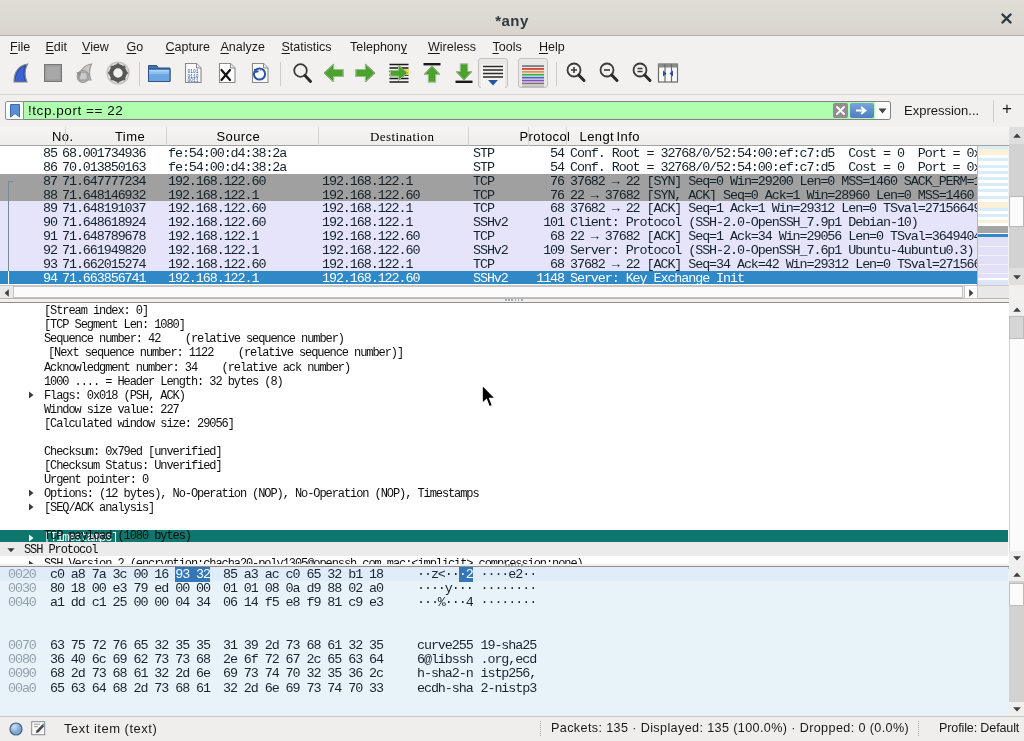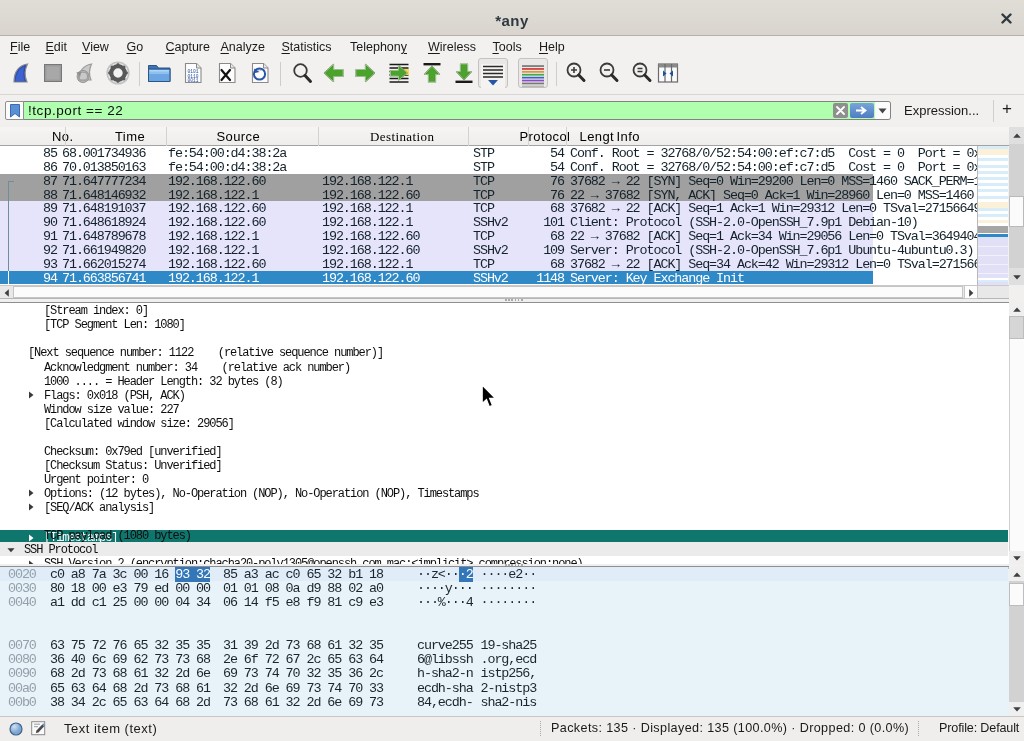--- a/index.html
+++ b/index.html
@@ -26,21 +26,21 @@
 #fdroparea{left:875px;top:102px;width:15px;height:17px;background:#fcfcfc;border-radius:0 2px 2px 0;}
 #fexpr{left:904px;top:103px;font-size:13px;color:#1a1a1a;}
 #fsep{left:993px;top:100px;width:1px;height:22px;background:#d0cecb;}
 #fplus{left:1002px;top:99px;font-size:17px;color:#1a1a1a;}
 
 #phdr{left:0;top:127px;width:1024px;height:19px;background:linear-gradient(#f6f5f4,#eeedeb);border-bottom:1px solid #a3a3a3;}
 .hc{position:absolute;top:129px;font-size:13px;letter-spacing:0.4px;color:#000;white-space:pre;overflow:hidden;margin-left:48px;}
 .hsep{position:absolute;top:0px;width:1px;height:19px;background:#d4d2cf;}
 
 #plist{left:0;top:146px;width:977px;height:139px;overflow:hidden;background:#fff;}
-.prow{position:absolute;left:0;width:873px;height:13.9px;font-family:"Liberation Mono",monospace;font-size:13.4px;letter-spacing:-1.08px;line-height:15.4px;white-space:pre;}
+.prow{position:absolute;left:0;width:977px;height:13.9px;font-family:"Liberation Mono",monospace;font-size:13.4px;letter-spacing:-1.08px;line-height:15.4px;white-space:pre;}
 .pc{position:absolute;top:0;white-space:pre;}
 
 #mmap{left:977px;top:146px;width:31px;height:139px;background:#fff;border-left:1px solid #b9b9b9;border-bottom:1px solid #b9b9b9;}
 .sbtn{position:absolute;background:#dfdfdf;border:none;}
 
 #details{left:0;top:302px;width:1009px;height:262px;background:#fff;border-top:1px solid #8f8f8f;overflow:hidden;}
 .drow{position:absolute;left:0;width:1008px;height:14.04px;font-family:"Liberation Mono",monospace;font-size:12px;letter-spacing:-1.08px;line-height:16px;color:#0e0e0e;white-space:pre;}
 .darr{position:absolute;top:3.5px;width:8px;height:8px;}
 
 #hexpane{left:0;top:566px;width:1009px;height:150px;background:#e8f2f9;border-top:1px solid #8f8f8f;overflow:hidden;}
@@ -303,21 +303,22 @@
     <path d="M7.8 2.2 L3.6 6 L7.8 9.8 z" fill="#3f3f3f"></path>
   </svg>
 <div class="abs" style="left:963.5px;top:285px;width:14px;height:14px;background:#fdfdfd;border:1px solid #c6c6c6"></div>
 <svg class="abs" style="left:964.5px;top:286.5px" width="12" height="12" viewBox="0 0 12 12">
     <path d="M4.2 2.2 L8.4 6 L4.2 9.8 z" fill="#3f3f3f"></path>
   </svg>
 <div class="abs" style="left:13px;top:286px;width:950px;height:12px;background:#fbfbfb;border:1px solid #c4c4c4"></div>
 <div id="details" class="abs">
 <div class="drow" style="top:0.3px;color:#0e0e0e"><span style="position:absolute;left:44px">[Stream index: 0]</span></div>
 <div class="drow" style="top:14.3px;color:#0e0e0e"><span style="position:absolute;left:44px">[TCP Segment Len: 1080]</span></div>
-<div class="drow" style="top:42.4px;color:#0e0e0e"><span style="position:absolute;left:28px">[Next sequence number: 1122    (relative sequence number)]</span></div>
+<div class="drow" style="top:28.4px;color:#0e0e0e"><span style="position:absolute;left:44px">Sequence number: 42    (relative sequence number)</span></div>
+<div class="drow" style="top:42.4px;color:#0e0e0e"><span style="position:absolute;left:48px">[Next sequence number: 1122    (relative sequence number)]</span></div>
 <div class="drow" style="top:56.5px;color:#0e0e0e"><span style="position:absolute;left:44px">Acknowledgment number: 34    (relative ack number)</span></div>
 <div class="drow" style="top:70.5px;color:#0e0e0e"><span style="position:absolute;left:44px">1000 .... = Header Length: 32 bytes (8)</span></div>
 <div class="drow" style="top:84.5px;color:#0e0e0e"><svg class="darr" style="left:27px" width="8" height="8" viewBox="0 0 8 8">
         <path d="M2 0.5 L6.5 4 L2 7.5 z" fill="#3a3a3a"></path>
       </svg><span style="position:absolute;left:44px">Flags: 0x018 (PSH, ACK)</span></div>
 <div class="drow" style="top:98.6px;color:#0e0e0e"><span style="position:absolute;left:44px">Window size value: 227</span></div>
 <div class="drow" style="top:112.6px;color:#0e0e0e"><span style="position:absolute;left:44px">[Calculated window size: 29056]</span></div>
 <div class="drow" style="top:140.7px;color:#0e0e0e"><span style="position:absolute;left:44px">Checksum: 0x79ed [unverified]</span></div>
 <div class="drow" style="top:154.7px;color:#0e0e0e"><span style="position:absolute;left:44px">[Checksum Status: Unverified]</span></div>
 <div class="drow" style="top:168.8px;color:#0e0e0e"><span style="position:absolute;left:44px">Urgent pointer: 0</span></div>
@@ -350,21 +351,20 @@
 <div class="abs" style="left:1009px;top:316px;width:15px;height:23px;background:#d6d6d6;border:1px solid #bdbdbd"></div>
 <div id="hexpane" class="abs">
 <div style="position:absolute;left:0;top:0;width:1009px;height:1.6px;background:#aec5d6"></div>
 <div class="xrow" style="top:0.0px;background:#e0edf8;"><span class="xoff">0020</span><span class="xh1">c0 a8 7a 3c 00 16 <span style="background:#3377b9;color:#fff">93 32</span></span><span class="xh2">85 a3 ac c0 65 32 b1 18</span><span class="xa1">··z&lt;··<span style="background:#3377b9;color:#fff">·2</span></span><span class="xa2">····e2··</span></div>
 <div class="xrow" style="top:14.2px;"><span class="xoff">0030</span><span class="xh1">80 18 00 e3 79 ed 00 00</span><span class="xh2">01 01 08 0a d9 88 02 a0</span><span class="xa1">····y···</span><span class="xa2">········</span></div>
 <div class="xrow" style="top:28.4px;"><span class="xoff">0040</span><span class="xh1">a1 dd c1 25 00 00 04 34</span><span class="xh2">06 14 f5 e8 f9 81 c9 e3</span><span class="xa1">···%···4</span><span class="xa2">········</span></div>
 <div class="xrow" style="top:71.0px;"><span class="xoff">0070</span><span class="xh1">63 75 72 76 65 32 35 35</span><span class="xh2">31 39 2d 73 68 61 32 35</span><span class="xa1">curve255</span><span class="xa2">19-sha25</span></div>
 <div class="xrow" style="top:85.2px;"><span class="xoff">0080</span><span class="xh1">36 40 6c 69 62 73 73 68</span><span class="xh2">2e 6f 72 67 2c 65 63 64</span><span class="xa1">6@libssh</span><span class="xa2">.org,ecd</span></div>
 <div class="xrow" style="top:99.4px;"><span class="xoff">0090</span><span class="xh1">68 2d 73 68 61 32 2d 6e</span><span class="xh2">69 73 74 70 32 35 36 2c</span><span class="xa1">h-sha2-n</span><span class="xa2">istp256,</span></div>
 <div class="xrow" style="top:113.6px;"><span class="xoff">00a0</span><span class="xh1">65 63 64 68 2d 73 68 61</span><span class="xh2">32 2d 6e 69 73 74 70 33</span><span class="xa1">ecdh-sha</span><span class="xa2">2-nistp3</span></div>
-<div class="xrow" style="top:127.8px;"><span class="xoff">00b0</span><span class="xh1">38 34 2c 65 63 64 68 2d</span><span class="xh2">73 68 61 32 2d 6e 69 73</span><span class="xa1">84,ecdh-</span><span class="xa2">sha2-nis</span></div>
 </div>
 <div class="abs" style="left:1009px;top:567px;width:15px;height:149px;background:#d2d2d2"></div>
 <div class="abs sbtn" style="left:1009px;top:567px;width:15px;height:14px;border:none;background:#efefef"></div>
 <svg class="abs" style="left:1010.5px;top:569px" width="12" height="12" viewBox="0 0 12 12">
     <path d="M2.2 7.8 L6 3.6 L9.8 7.8 z" fill="#3f3f3f"></path>
   </svg>
 <div class="abs sbtn" style="left:1009px;top:702px;width:15px;height:14px;border:none;background:#efefef"></div>
 <svg class="abs" style="left:1010.5px;top:703px" width="12" height="12" viewBox="0 0 12 12">
     <path d="M2.2 4.2 L6 8.4 L9.8 4.2 z" fill="#3f3f3f"></path>
   </svg>

